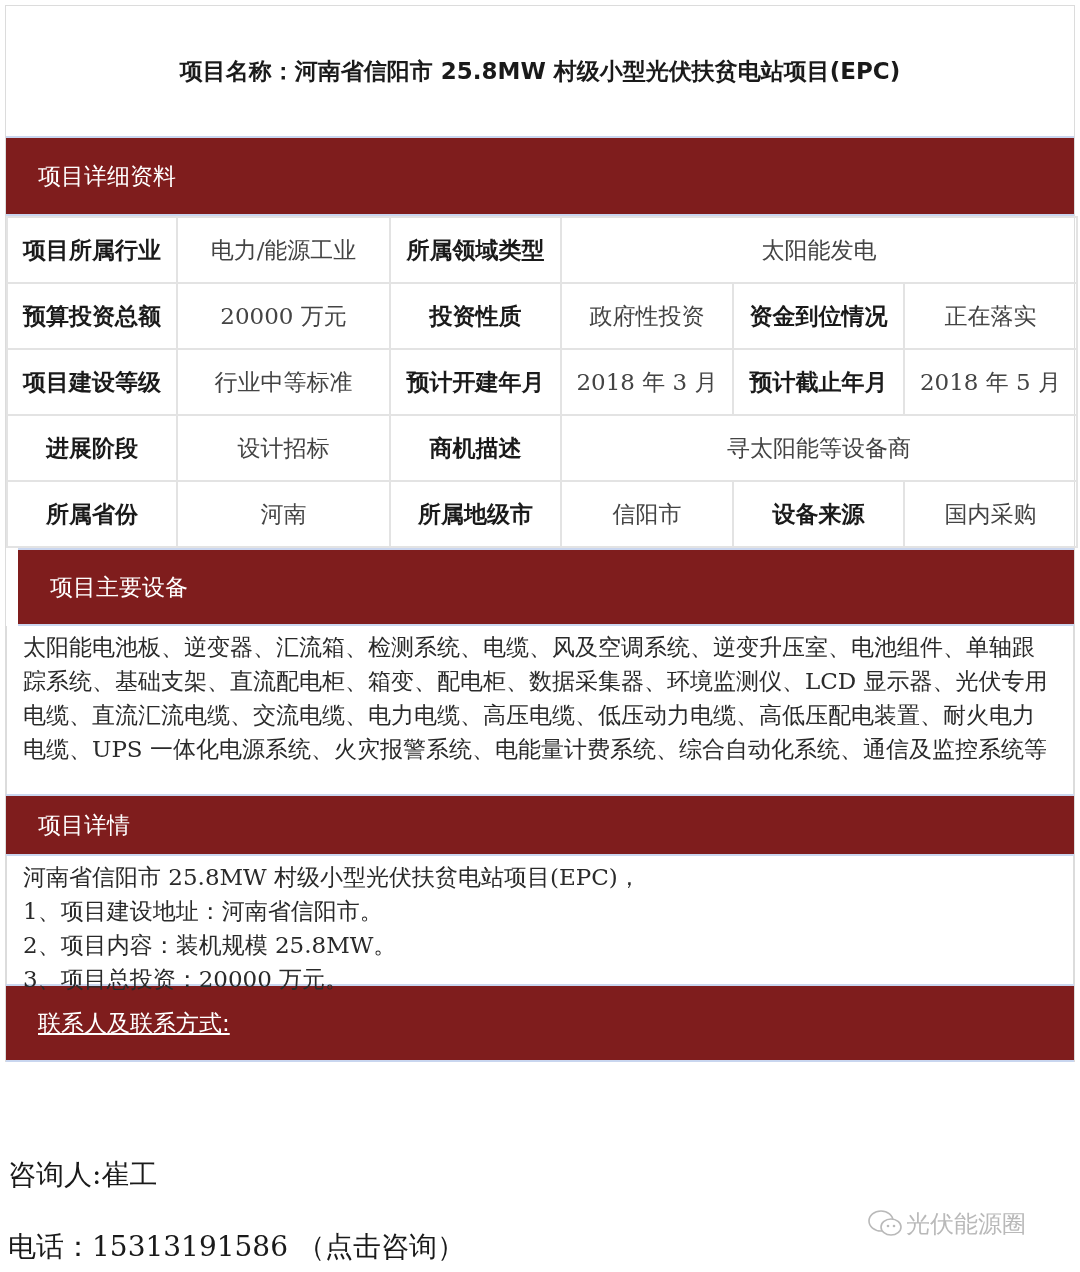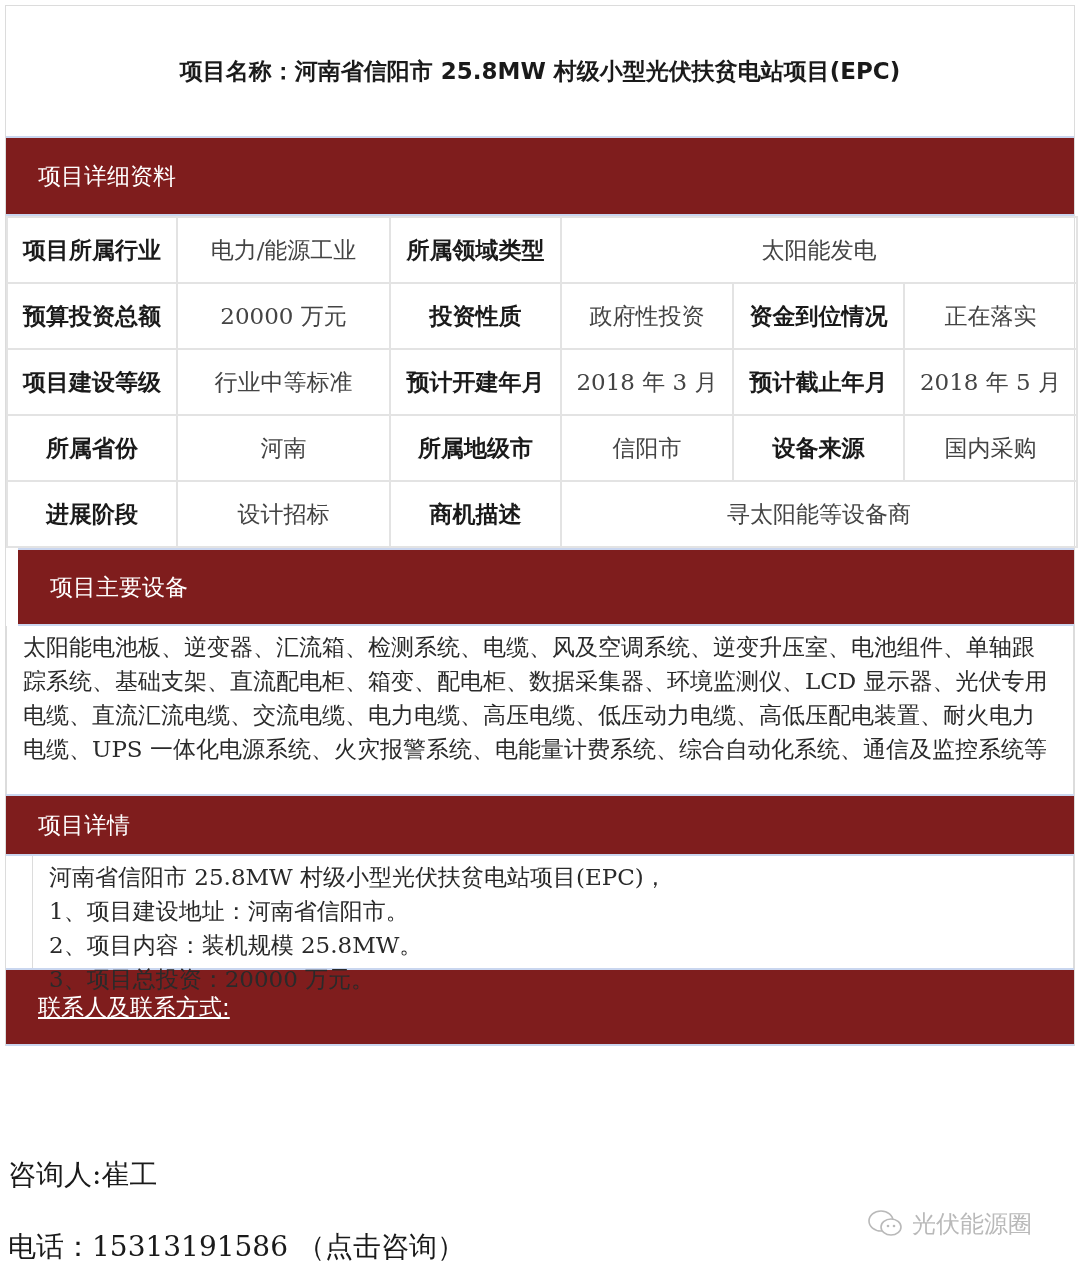--- a/index.html
+++ b/index.html
@@ -36,30 +36,30 @@
     font-family: "DejaVu Sans", "Liberation Sans", sans-serif;
     font-weight: bold; color: #1a1a1a;
   }
   table.info td.left { text-align: left; padding-left: 16px; }
 
   .para {
     padding: 4px 16px 2px 16px; font-size: 23px; line-height: 34px; color: #2a2a2a;
     border-left: 1px solid #dcdcdc; border-right: 1px solid #dcdcdc;
   }
   .equip { height: 168px; }
-  .detail { height: 112px; margin-left: 26px; }
+  .detail { height: 128px; }
 
   .contact { position: absolute; left: 8px; font-size: 28px; color: #1a1a1a; }
   .contact-1 { top: 1156px; }
   .contact-2 { top: 1228px; }
   .phone-link { color: #1a1a1a; text-decoration: none; cursor: pointer; }
 
   .watermark {
     position: absolute; left: 866px; top: 1208px;
-    display: flex; align-items: center; gap: 6px;
+    display: flex; align-items: center; 
     font-family: "DejaVu Sans", "Liberation Sans", sans-serif;
     font-size: 24px; color: #b9b9b9;
   }
   .wm-icon { width: 40px; height: 30px; }
 </style>
 </head>
 <body>
 
 <div class="frame">
 
@@ -93,32 +93,32 @@
     </tr>
     <tr>
       <td class="lbl">项目建设等级</td>
       <td>行业中等标准</td>
       <td class="lbl">预计开建年月</td>
       <td>2018 年 3 月</td>
       <td class="lbl">预计截止年月</td>
       <td>2018 年 5 月</td>
     </tr>
     <tr>
+      <td class="lbl">进展阶段</td>
+      <td>设计招标</td>
+      <td class="lbl">商机描述</td>
+      <td colspan="3">寻太阳能等设备商</td>
+    </tr>
+    <tr>
       <td class="lbl">所属省份</td>
       <td>河南</td>
       <td class="lbl">所属地级市</td>
       <td>信阳市</td>
       <td class="lbl">设备来源</td>
       <td>国内采购</td>
-    </tr>
-    <tr>
-      <td class="lbl">进展阶段</td>
-      <td>设计招标</td>
-      <td class="lbl">商机描述</td>
-      <td colspan="3">寻太阳能等设备商</td>
     </tr>
   </tbody>
     </table>
 
   <div class="section-bar bar-2">项目主要设备</div>
   <div class="para equip">太阳能电池板、逆变器、汇流箱、检测系统、电缆、风及空调系统、逆变升压室、电池组件、单轴跟踪系统、基础支架、直流配电柜、箱变、配电柜、数据采集器、环境监测仪、LCD 显示器、光伏专用电缆、直流汇流电缆、交流电缆、电力电缆、高压电缆、低压动力电缆、高低压配电装置、耐火电力电缆、UPS 一体化电源系统、火灾报警系统、电能量计费系统、综合自动化系统、通信及监控系统等</div>
 
   <div class="section-bar bar-3">项目详情</div>
   <div class="para detail">
     <div>河南省信阳市 25.8MW 村级小型光伏扶贫电站项目(EPC)，</div>

